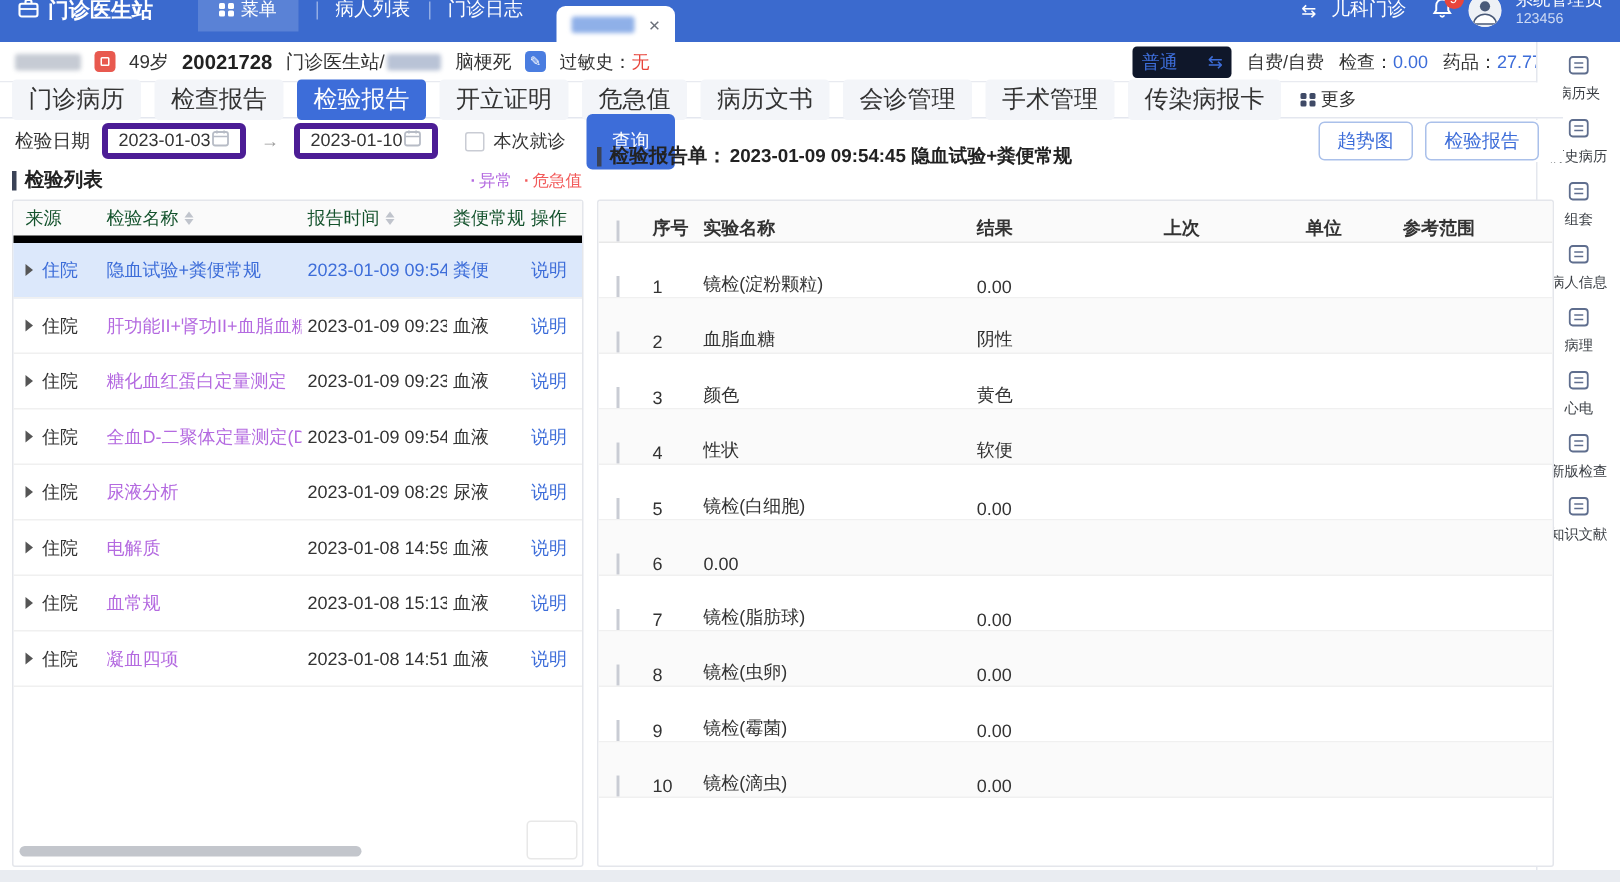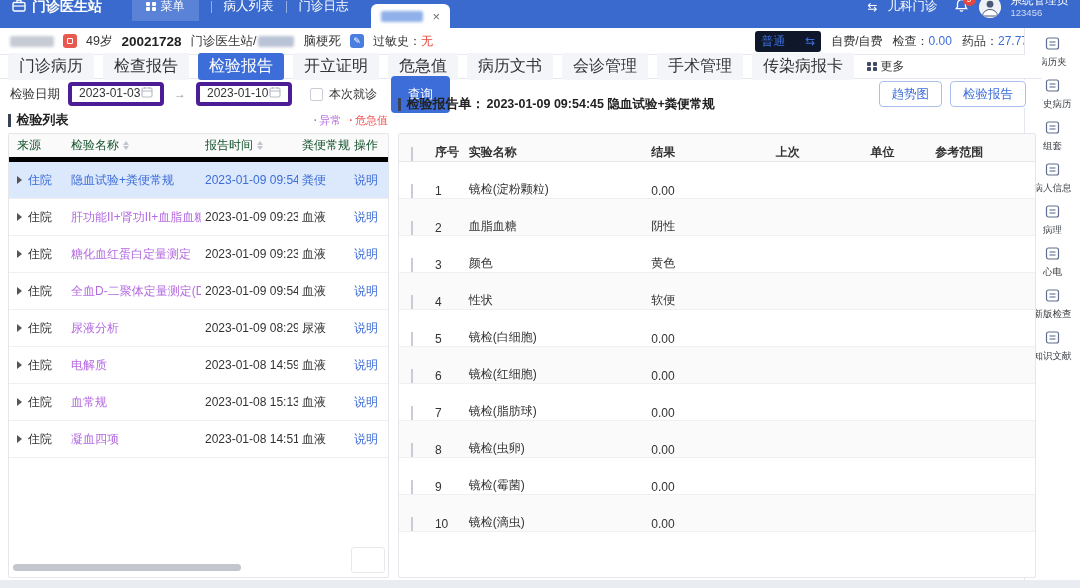--- a/index.html
+++ b/index.html
@@ -546,21 +546,20 @@
         <span class="rc rc1">5</span>
         <span class="rc rc2">镜检(白细胞)</span>
         <span class="rc rc3">0.00</span>
         <span class="rc rc4"></span>
         <span class="rc rc5"></span>
         <span class="rc rc6"></span>
       </div>
       <div class="rrow even">
         <span class="rc rc0"><span class="chk"></span></span>
         <span class="rc rc1">6</span>
-        <span class="rc rc2">镜检(红细胞)</span>
         <span class="rc rc3">0.00</span>
         <span class="rc rc4"></span>
         <span class="rc rc5"></span>
         <span class="rc rc6"></span>
       </div>
       <div class="rrow">
         <span class="rc rc0"><span class="chk"></span></span>
         <span class="rc rc1">7</span>
         <span class="rc rc2">镜检(脂肪球)</span>
         <span class="rc rc3">0.00</span>

